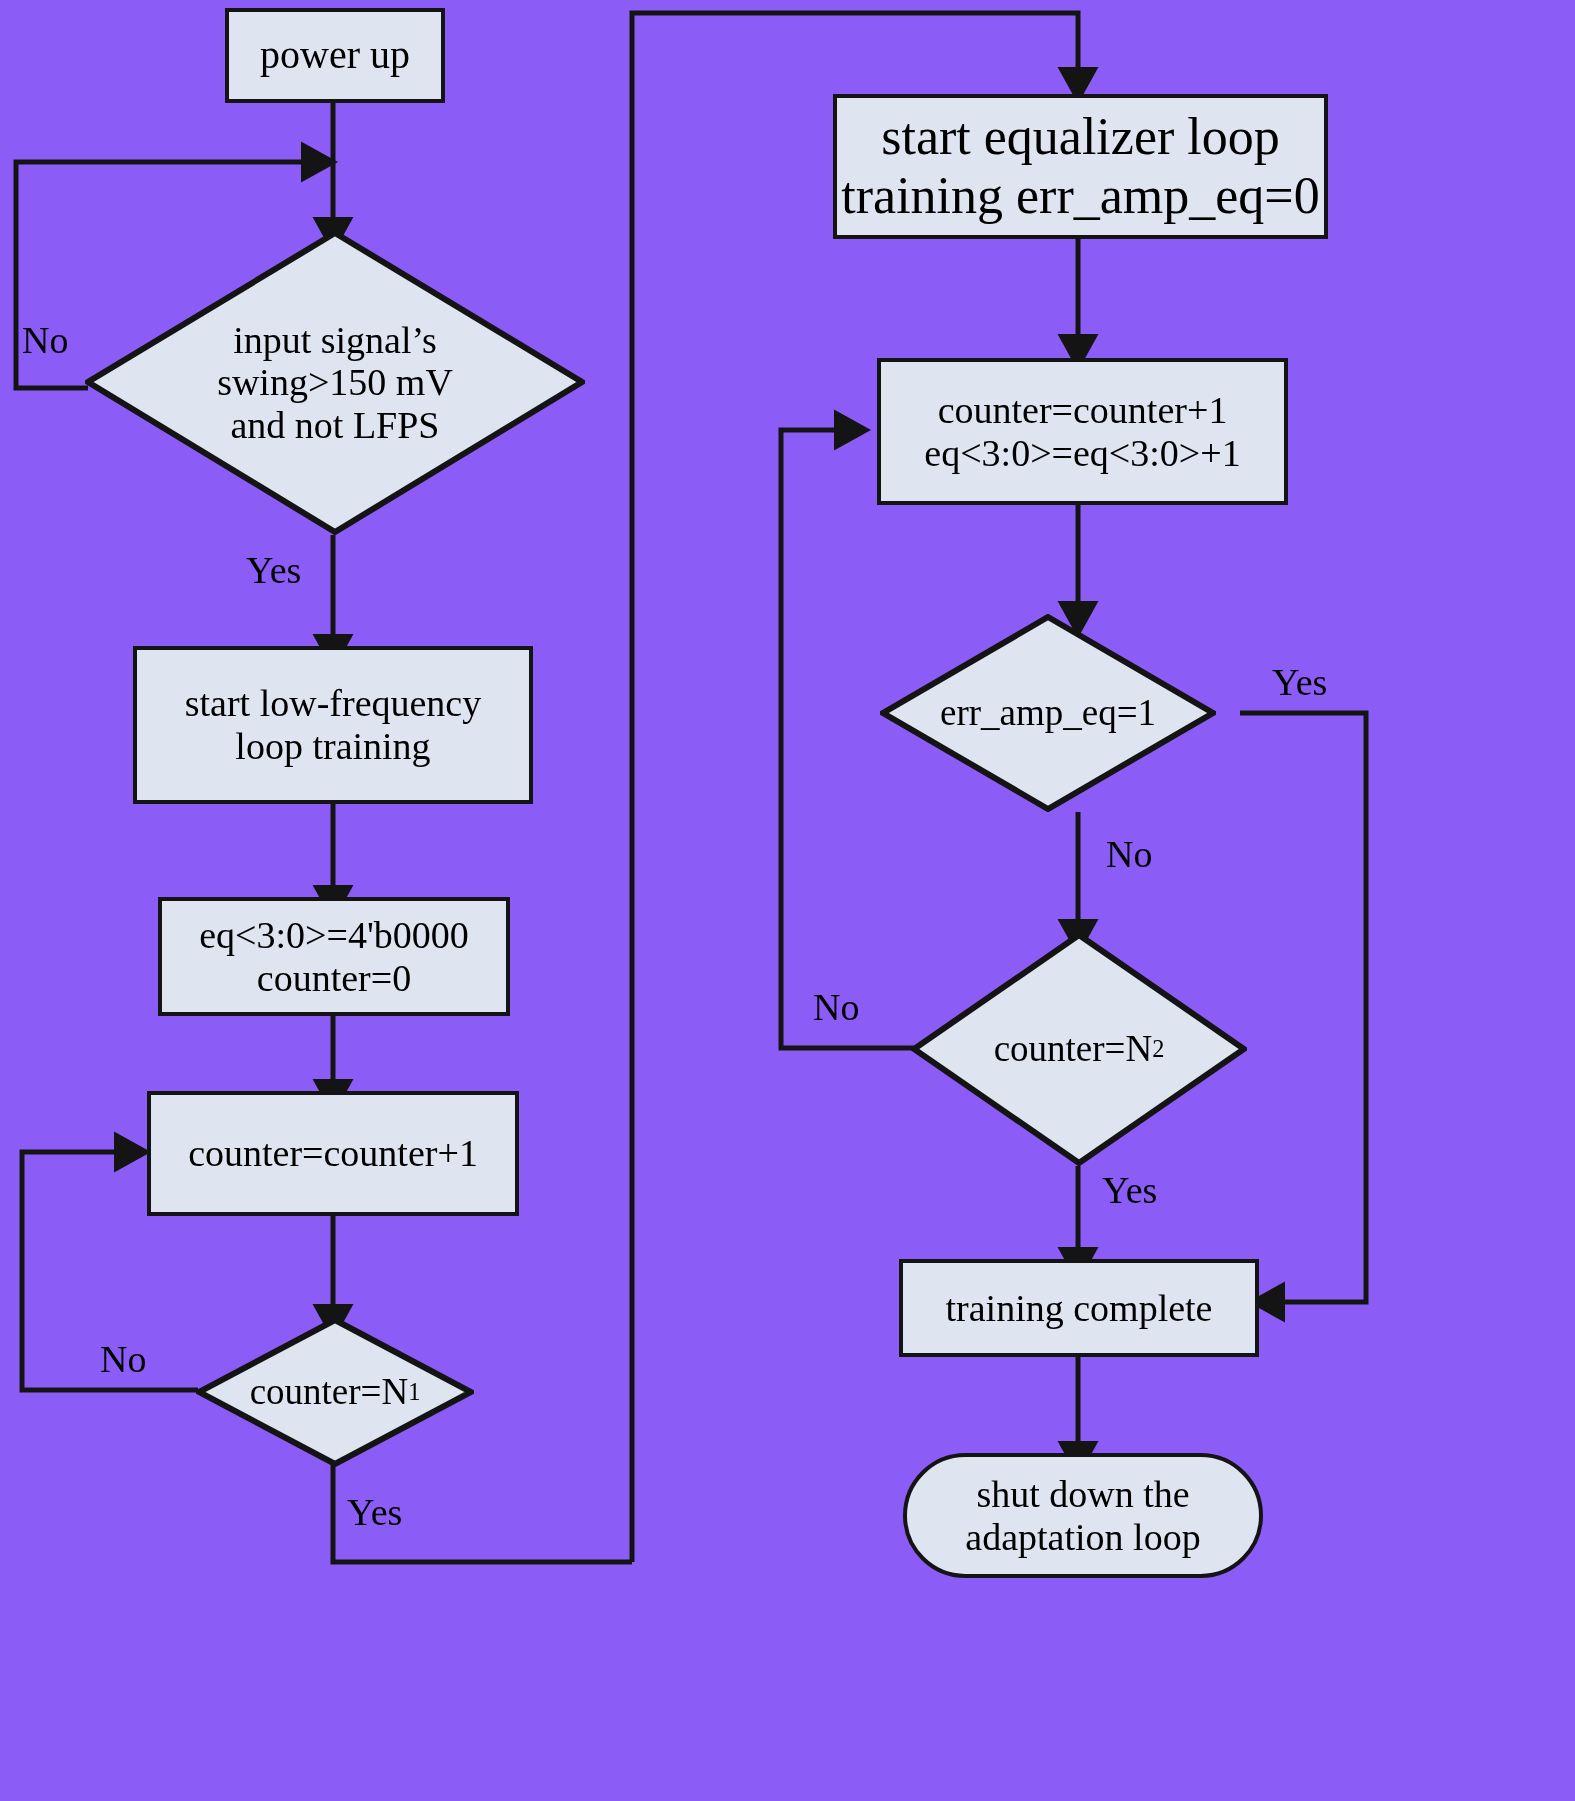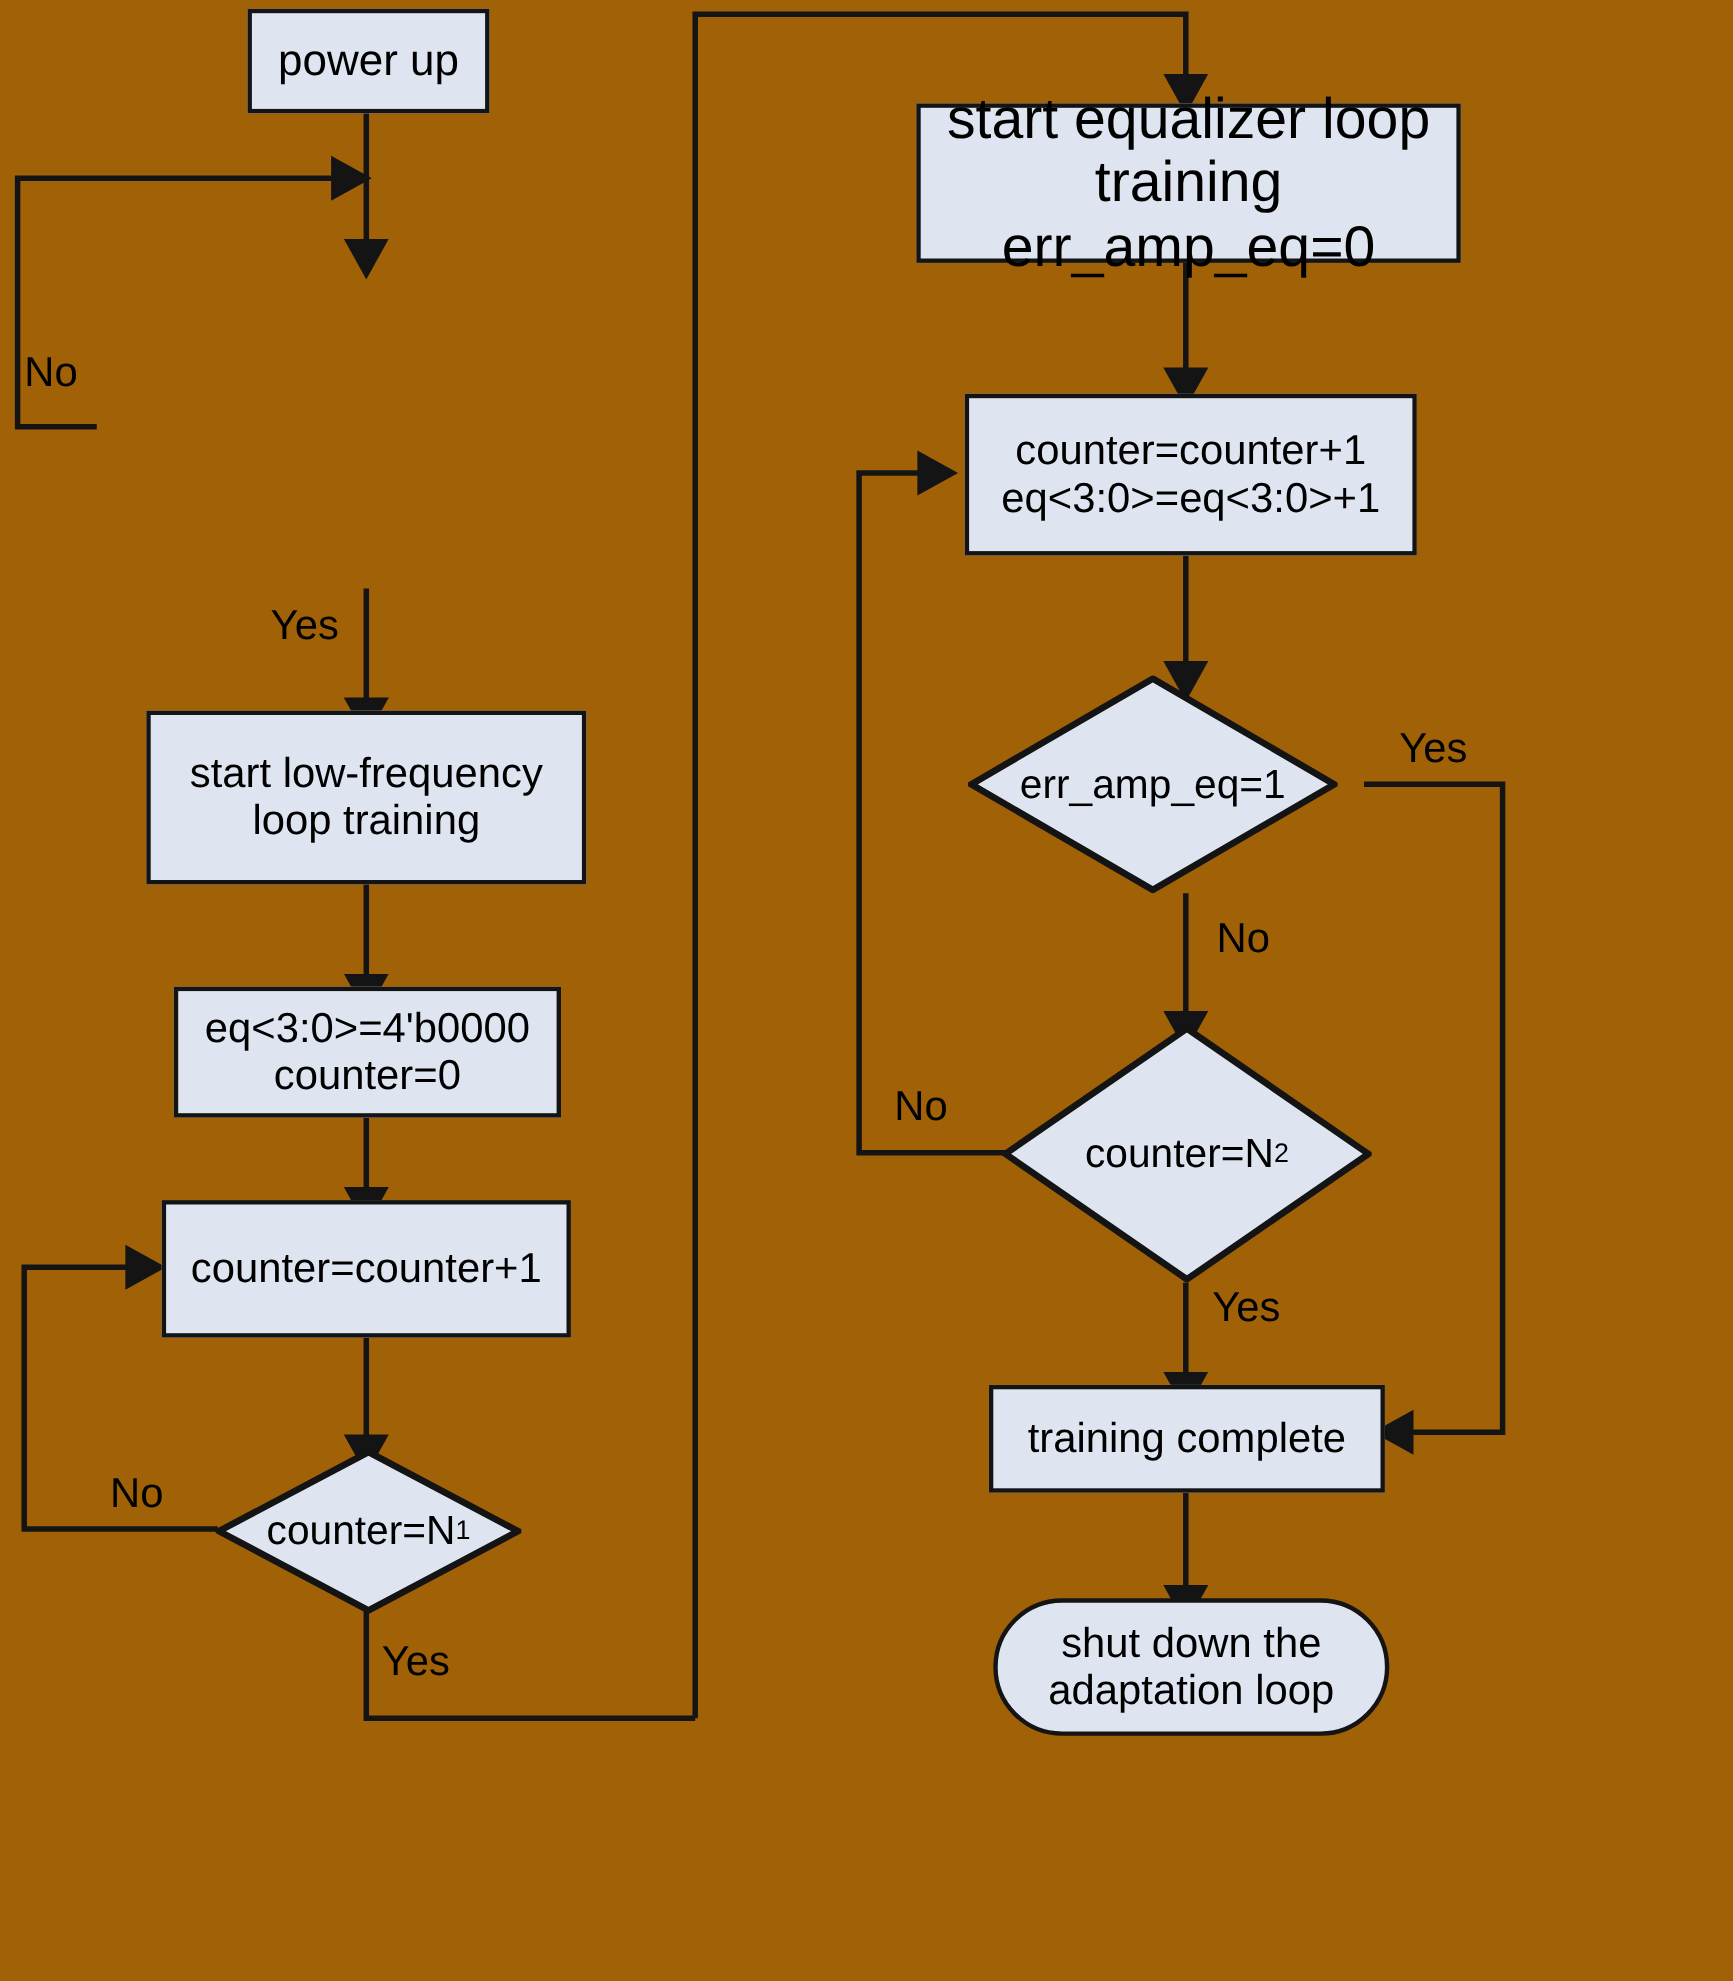--- a/index.html
+++ b/index.html
@@ -1,20 +1,20 @@
 <!DOCTYPE html>
 <html><head>
 <meta charset="utf-8">
 <style>
   html,body{margin:0;padding:0;background:#ffffff;}
   #root{
     position:relative;
     width:1575px;height:1801px;
-    background:#a16207;
-    font-family:Liberation Sans, sans-serif;
+    background:#8b5cf6;
+    font-family:Liberation Serif, serif;
     color:#000000;
     overflow:hidden;
   }
   svg.lines{position:absolute;left:0;top:0;width:1575px;height:1801px;}
   .node{
     position:absolute;
     box-sizing:border-box;
     display:flex;align-items:center;justify-content:center;
     text-align:center;
     color:#000;
@@ -86,20 +86,28 @@
       <path d="M914 1048 L781 1048 L781 430 L845 430" marker-end="url(#ah)"></path>
 
       <line x1="1078" y1="1166" x2="1078" y2="1258" marker-end="url(#ah)"></line>
 
       <line x1="1078" y1="1357" x2="1078" y2="1452" marker-end="url(#ah)"></line>
     </g>
   </svg>
 
   <div class="node proc" style="left:225px;top:8px;width:220px;height:95px;font-size:40px;">power up</div>
 
+  <div class="diamond-wrap" style="left:85px;top:230px;width:500px;height:305px;">
+    <svg width="500" height="305" viewBox="0 0 500 305" xmlns="http://www.w3.org/2000/svg">
+      <polygon points="250,3 497,152 250,302 3,152" fill="#dfe5f0" stroke="#141414" stroke-width="6"></polygon>
+    </svg>
+    <div class="diamond-label" style="font-size:38px;">input signal’s
+swing&gt;150 mV
+and not LFPS</div>
+  </div>
 
   <div class="node proc" style="left:133px;top:646px;width:400px;height:158px;font-size:38px;">start low-frequency
 loop training</div>
 
   <div class="node proc" style="left:158px;top:897px;width:352px;height:119px;font-size:38px;">eq&lt;3:0&gt;=4'b0000
 counter=0</div>
 
   <div class="node proc" style="left:147px;top:1091px;width:372px;height:125px;font-size:38px;">counter=counter+1</div>
 
   <div class="diamond-wrap" style="left:196px;top:1317px;width:278px;height:150px;">

